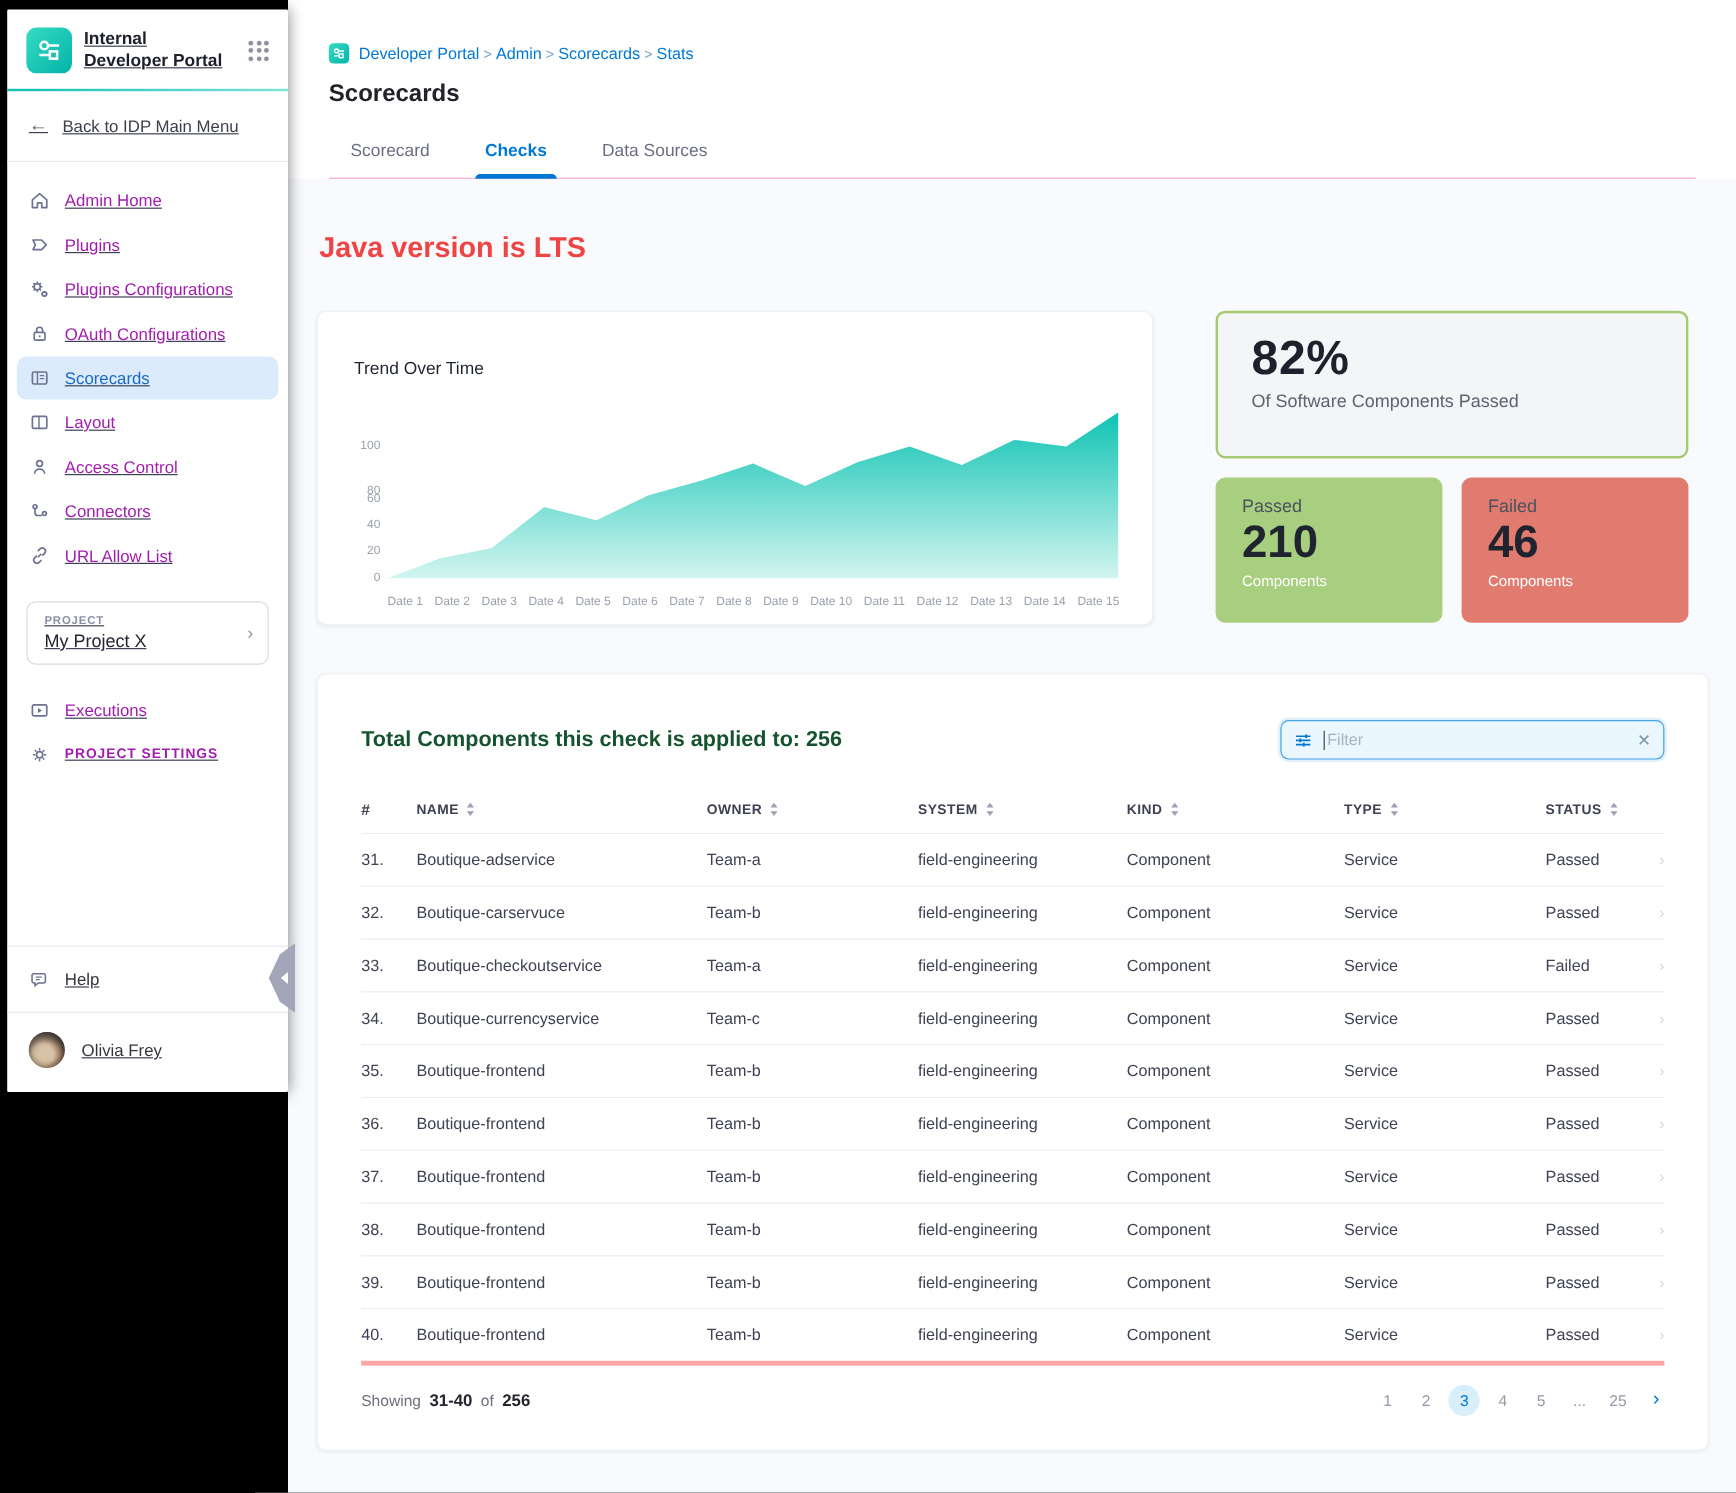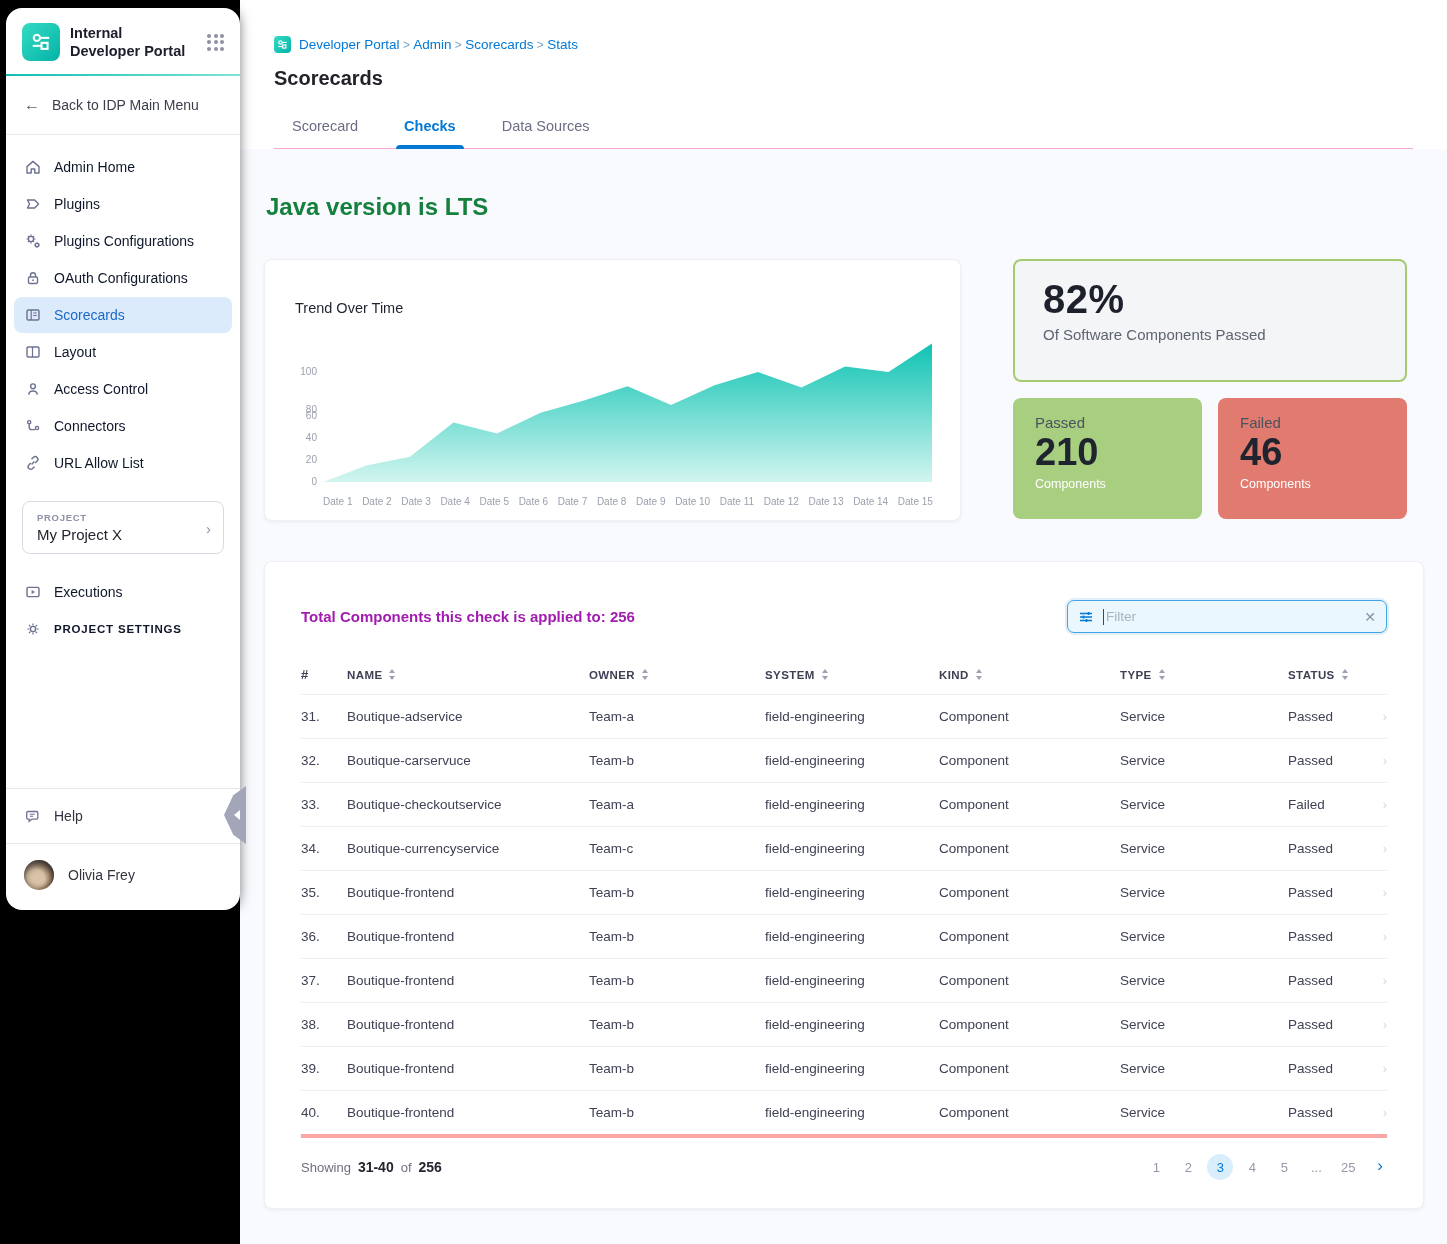--- a/index.html
+++ b/index.html
@@ -17,21 +17,21 @@
   .breadcrumb { display:flex; align-items:center; gap:8px; font-size:13.5px; }
   .crumb { color:#0278d5; cursor:pointer; }
   .crumb-sep { color:#7da6c9; font-size:12px; }
   .mini-logo { width:17px; height:17px; border-radius:4px; background:linear-gradient(135deg,#35dcc3,#04b2a8); display:inline-flex; align-items:center; justify-content:center; }
   .page-title { font-size:20px; font-weight:700; color:#22222a; margin-top:14px; }
   .tabbar { display:flex; gap:10px; margin-top:16px; border-bottom:1px solid #f9a8d4; }
   .tab { position:relative; padding:12px 18px 14px 18px; font-size:14.5px; color:#6b6d85; cursor:pointer; }
   .tab.active { color:#0278d5; font-weight:700; }
   .tab.active::after { content:""; position:absolute; left:10px; right:10px; bottom:-1px; height:4px; background:#0278d5; border-radius:4px 4px 0 0; }
   .content { padding:44px 24px 24px 24px; }
-  .check-heading { font-size:24px; font-weight:700; color:#15803d; margin-left:2px; }
+  .check-heading { font-size:24px; font-weight:700; color:#ef4444; margin-left:2px; }
   
   .top-grid { display:flex; margin-top:38px; gap:52px; }
   .card { background:#fff; border-radius:8px; box-shadow:0 1px 3px rgba(35,45,70,.08); border:1px solid #f0f1f6; }
   .chart-card { width:697px; height:262px; padding:26px 28px; }
   .chart-title { font-size:14.5px; font-weight:500; color:#1f2430; margin:14px 0 14px 2px; }
   .chart-wrap { position:relative; display:flex; }
   .chart-y { position:relative; width:30px; height:162px; }
   .chart-y div { position:absolute; right:6px; font-size:10px; color:#9aa0ad; }
   .chart-x { display:flex; justify-content:space-between; margin-left:30px; width:610px; margin-top:4px; }
   .chart-x div { font-size:10px; color:#9aa0ad; }
@@ -42,51 +42,51 @@
   .pf-row { display:flex; gap:16px; }
   .pf-card { flex:1; height:121px; border-radius:8px; padding:16px 22px; display:flex; flex-direction:column; }
   .pf-green { background:#a8ce80; }
   .pf-red { background:#e17b6f; }
   .pf-label { font-size:15px; color:#4a525e; }
   .pf-value { font-size:38px; font-weight:700; color:#20242e; line-height:1.15; }
   .pf-caption { font-size:12.5px; color:#ffffff; margin-top:2px; }
   
   .table-card { width:1160px; margin-top:40px; padding:38px 36px 14px 36px; }
   .table-top { display:flex; align-items:center; justify-content:space-between; }
-  .table-title { font-size:15px; font-weight:700; color:#a21caf; }
+  .table-title { font-size:18px; font-weight:700; color:#14532d; }
   .filter-box { position:relative; width:320px; height:33px; background:#eaf7fe; border:1.5px solid #42a4e4; border-radius:7px; box-shadow:0 0 0 2px rgba(2,120,213,.12); display:flex; align-items:center; padding:0 10px; gap:9px; }
   .filter-input { flex:1; border:none; outline:none; background:transparent; font-size:13.5px; color:#3f4254; font-family:"Liberation Sans",sans-serif; }
   .filter-input::placeholder { color:#a6b2c2; }
   .filter-caret { width:1px; height:16px; background:#3d4756; margin-right:-7px; }
   .filter-close { color:#8093a7; font-size:14px; cursor:pointer; }
   .thead { display:grid; grid-template-columns:46px 242px 176px 174px 181px 168px 1fr 14px; align-items:center; margin-top:34px; padding-bottom:12px; }
   .th { display:flex; align-items:center; gap:6px; font-size:11.5px; font-weight:700; letter-spacing:.4px; color:#3e4053; cursor:pointer; }
   .th.nosort { cursor:default; font-size:13px; }
   .trow { display:grid; grid-template-columns:46px 242px 176px 174px 181px 168px 1fr 14px; align-items:center; height:44px; border-top:1px solid #ededf3; font-size:13.5px; color:#3f4254; }
   .trow .rownum { color:#3f4254; }
   .row-chev { color:#d3d7e0; font-size:13px; text-align:right; }
   .tfoot { display:flex; align-items:center; justify-content:space-between; border-top:4px solid #fca5a5; padding:16px 0 14px 0; }
   .showing { font-size:13px; color:#6d6f7e; display:flex; align-items:baseline; gap:7px; }
   .showing b { color:#24262f; font-size:14px; }
   .pager { display:flex; align-items:center; gap:6px; }
   .page-btn { min-width:26px; height:26px; display:flex; align-items:center; justify-content:center; border-radius:50%; font-size:13px; color:#9698a9; cursor:pointer; }
   .page-btn.active { color:#0278d5; background:#d9eefb; }
   .page-btn.ellipsis { cursor:default; }
   .page-next { color:#0278d5; font-size:17px; cursor:pointer; padding:0 4px 2px 10px; }
   
-  .sidebar { position:absolute; left:6px; top:8px; width:234px; height:902px; background:#fff; border-radius:16px; box-shadow:0 0 12px rgba(0,0,0,.5); display:flex; flex-direction:column; z-index:5; }
+  .sidebar { position:absolute; left:6px; top:8px; width:234px; height:902px; background:#fff; border-radius:1px; box-shadow:0 0 12px rgba(0,0,0,.5); display:flex; flex-direction:column; z-index:5;text-decoration:underline; }
   .sb-header { display:flex; align-items:center; gap:10px; padding:15px 14px 13px 16px; border-bottom:2px solid; border-image:linear-gradient(90deg,#0ec0b2,#7fe3d9) 1; }
   .sb-logo { width:38px; height:38px; border-radius:8px; background:linear-gradient(135deg,#35dcc3,#03b2a8); display:flex; align-items:center; justify-content:center; flex-shrink:0; }
   .sb-title { font-size:14.5px; font-weight:700; color:#1c1e2b; line-height:1.25; flex:1; }
   .grid-icon { display:grid; grid-template-columns:repeat(3,4px); grid-gap:2.5px; cursor:pointer; padding:2px; }
   .grid-icon i { width:4px; height:4px; border-radius:50%; background:#8f90a2; }
   .sb-back { display:flex; align-items:center; gap:12px; padding:20px 18px; font-size:14px; color:#3c3e4c; border-bottom:1px solid #e8e9ee; cursor:pointer; }
   .back-arrow { color:#5b5d6c; font-size:16px; }
   .sb-nav { padding:14px 8px 4px 8px; }
-  .nav-item { display:flex; align-items:center; gap:12px; height:36px; padding:0 10px; border-radius:8px; font-size:14px; color:#0f172a; cursor:pointer; }
+  .nav-item { display:flex; align-items:center; gap:12px; height:36px; padding:0 10px; border-radius:8px; font-size:14px; color:#a21caf; cursor:pointer; }
   .nav-item + .nav-item { margin-top:1px; }
   .nav-item.active { background:#dcebfc; color:#1a6ac4; }
   .nav-item .ic { width:18px; height:18px; display:flex; align-items:center; justify-content:center; flex-shrink:0; }
   .nav-item.caps { font-size:11.5px; font-weight:700; letter-spacing:.8px; }
   .project-card { margin:16px 16px 6px 16px; border:1px solid #d9dae3; border-radius:8px; padding:10px 14px; position:relative; cursor:pointer; }
   .project-label { font-size:9.5px; letter-spacing:.7px; color:#8d90a5; font-weight:700; }
   .project-name { font-size:15px; color:#22242f; margin-top:3px; }
   .project-chev { position:absolute; right:12px; top:50%; transform:translateY(-50%); color:#8f92a6; font-size:15px; }
   .sb-spacer { flex:1; }
   .sb-help { border-top:1px solid #e8e9ee; padding:18px 18px; display:flex; align-items:center; gap:12px; font-size:14px; color:#33343f; cursor:pointer; }

